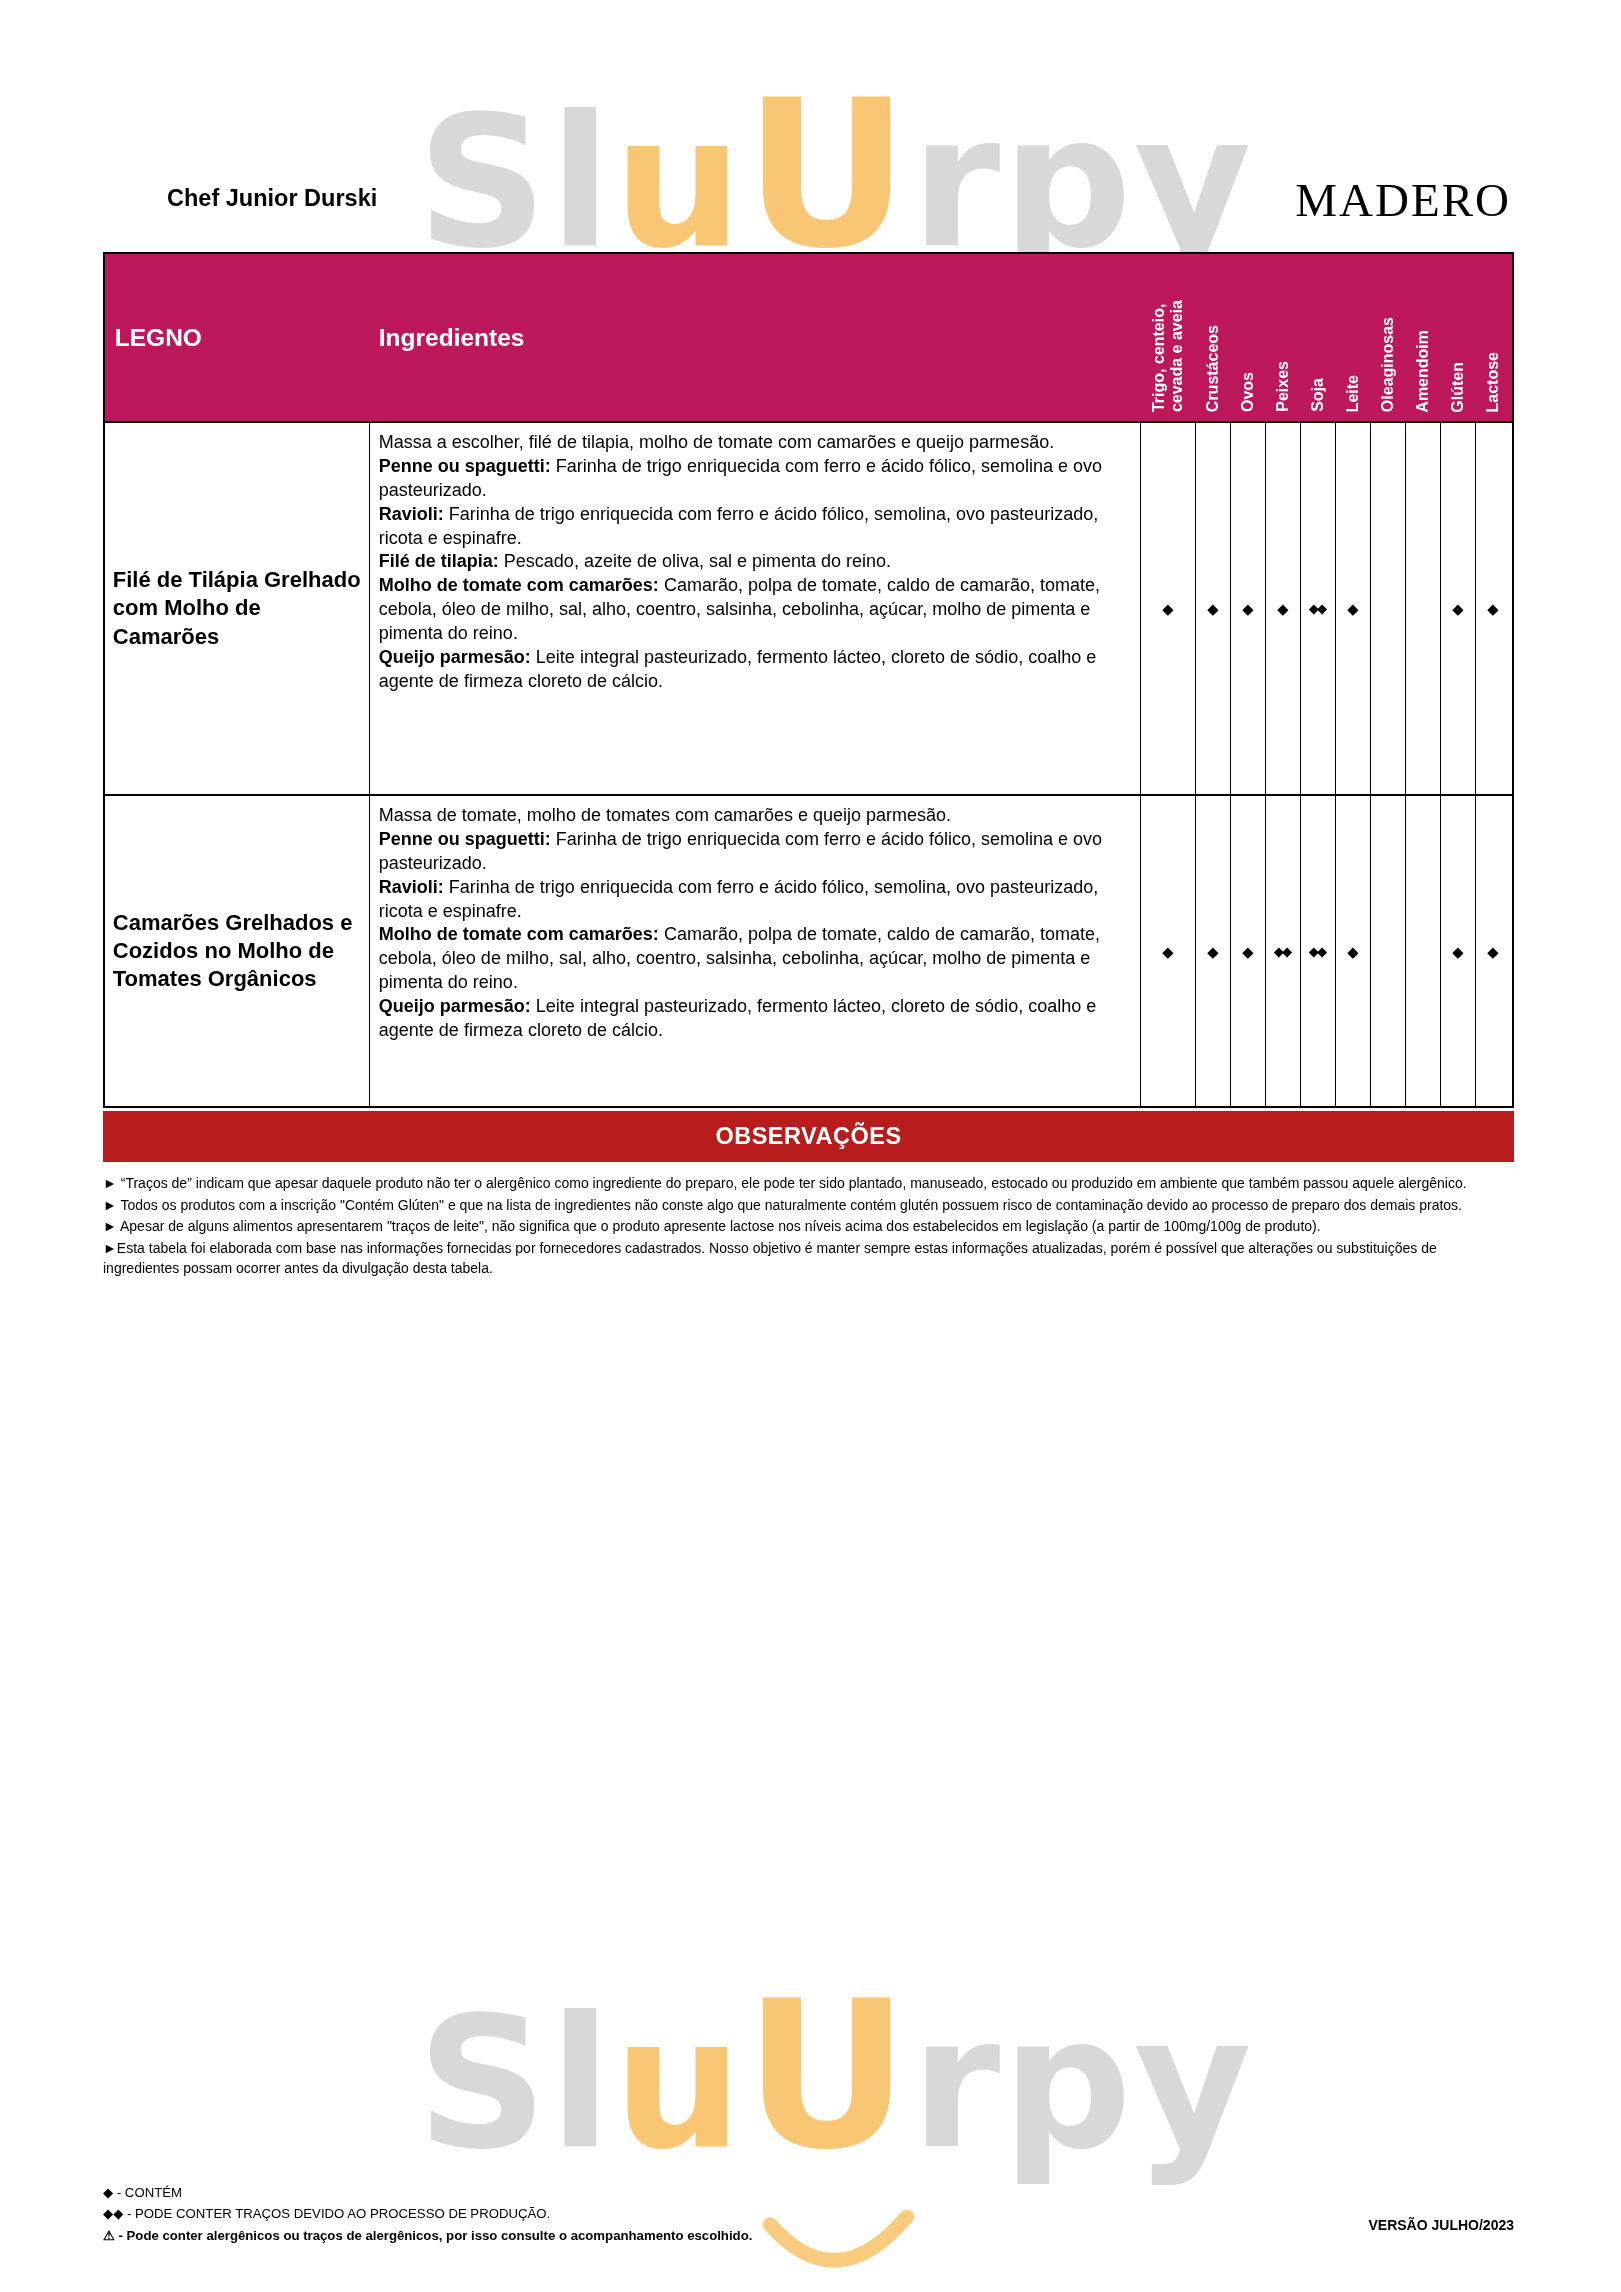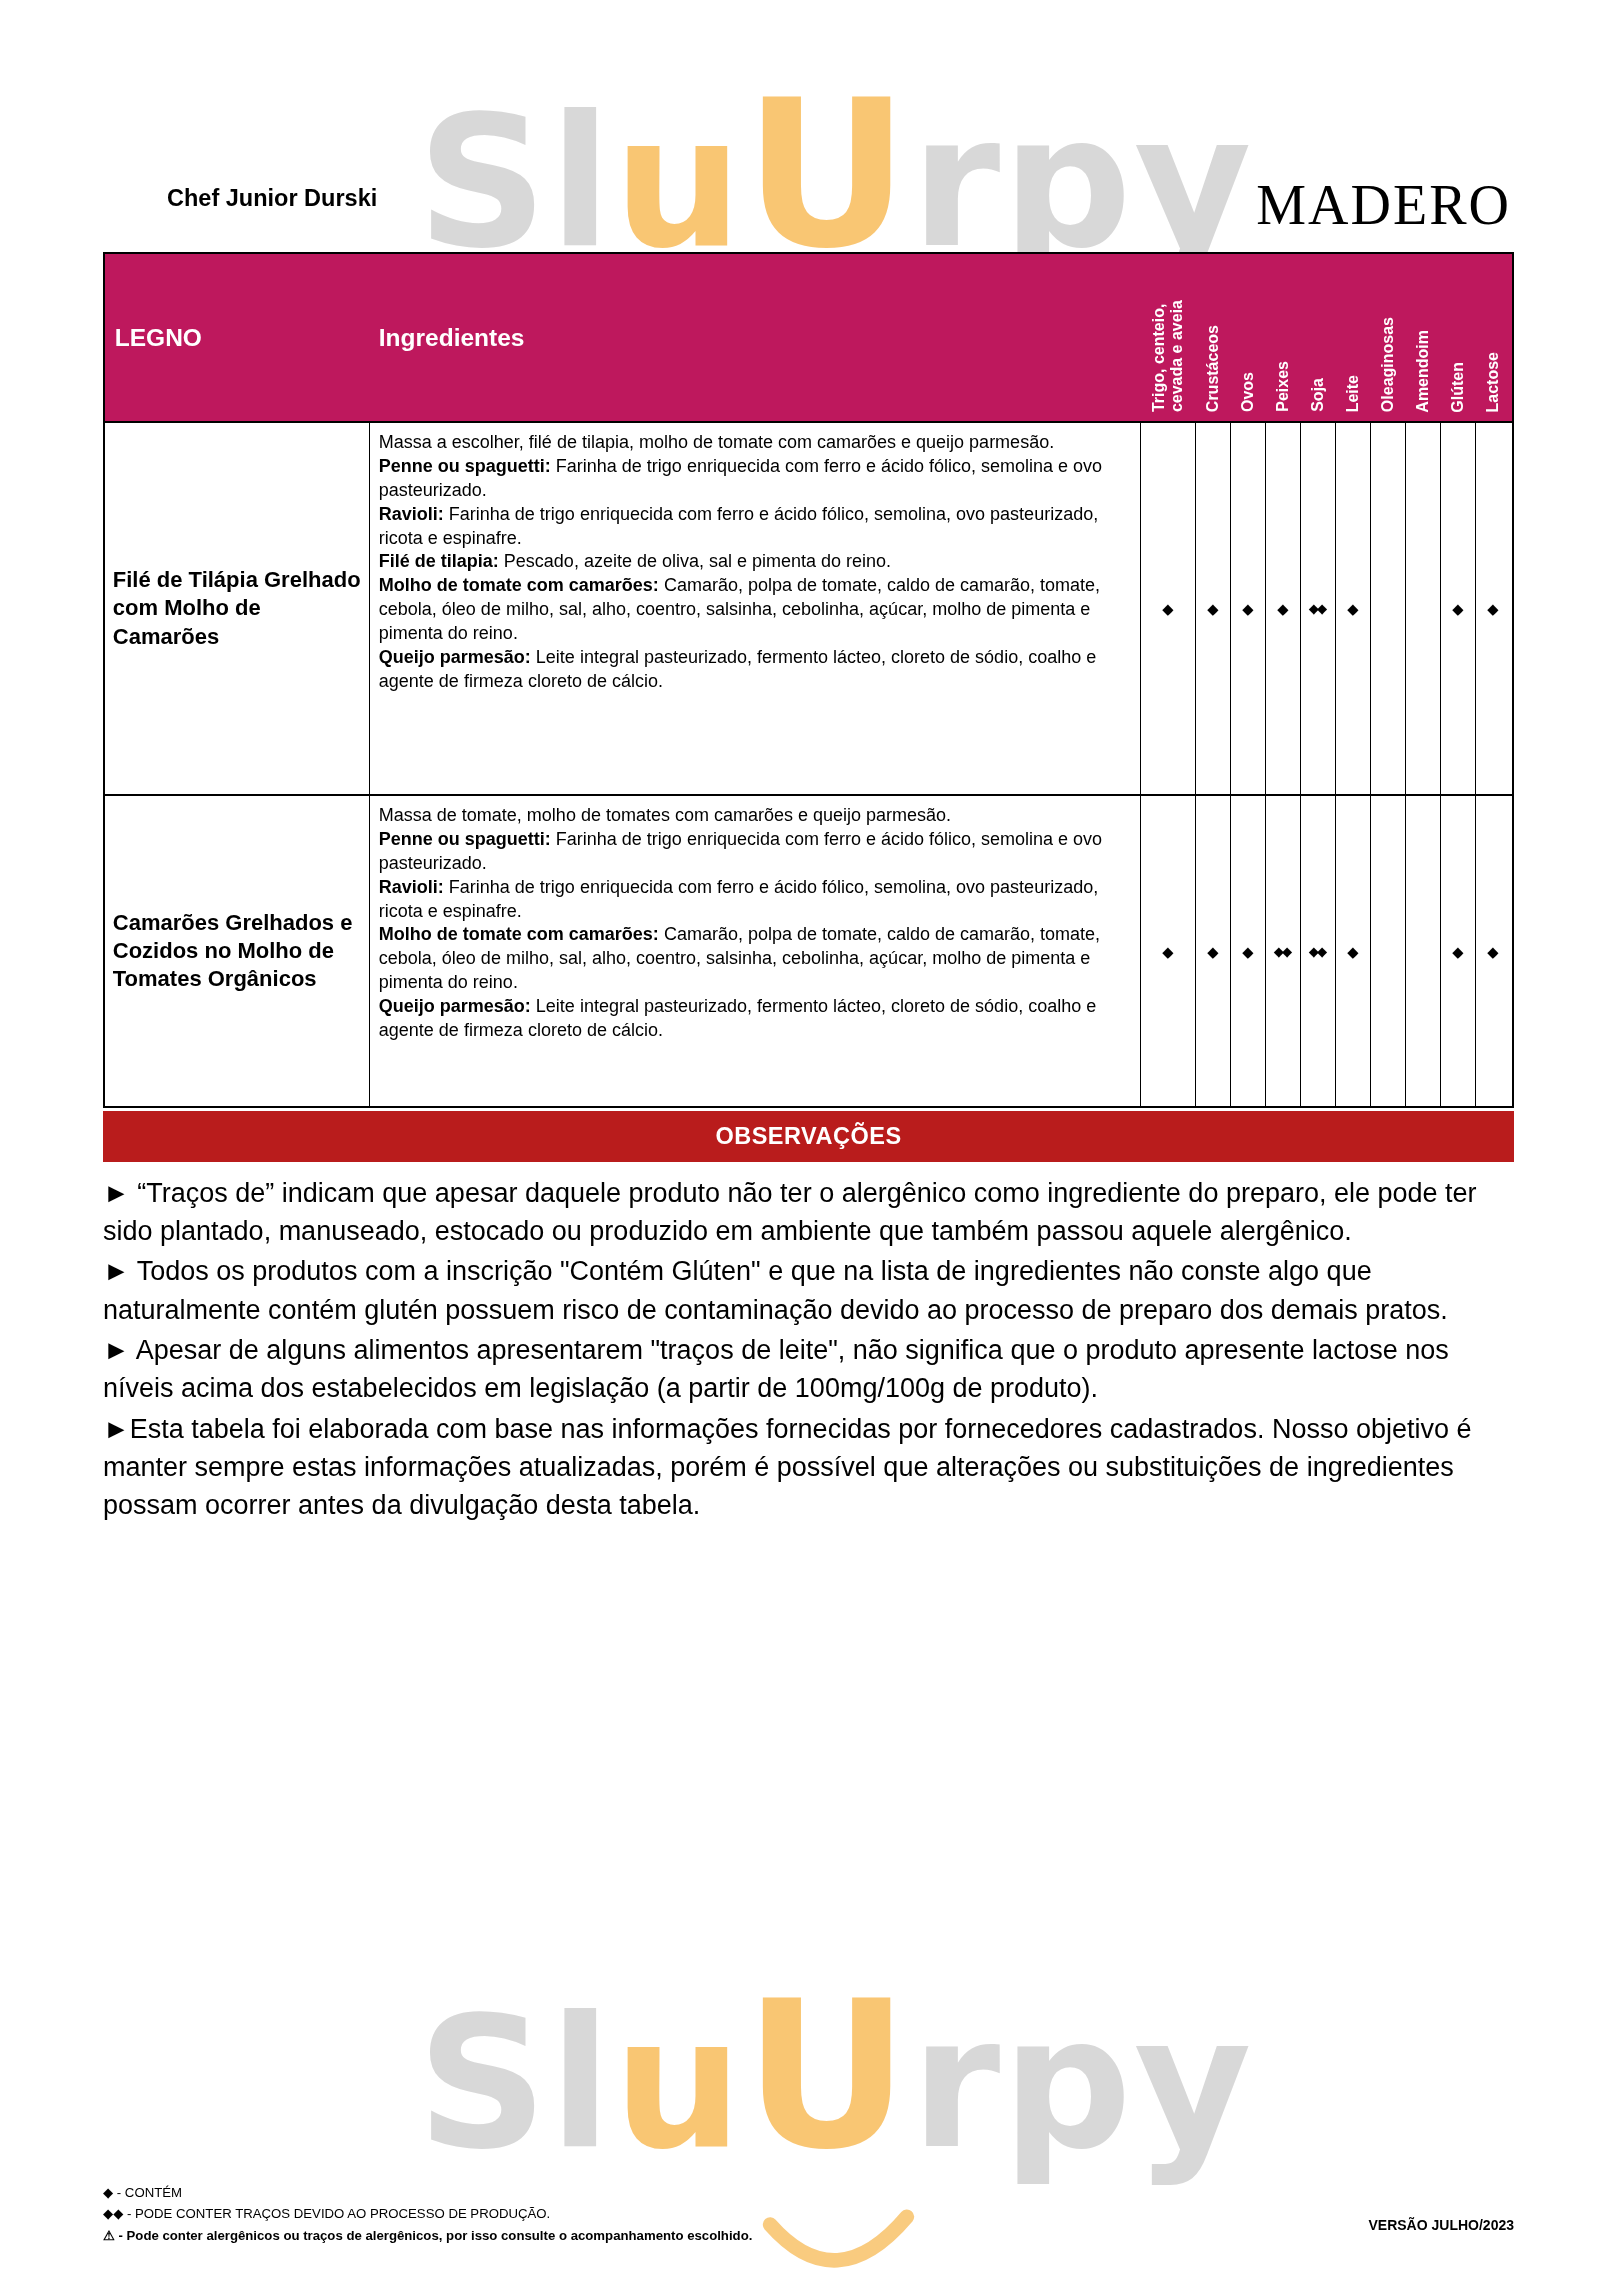--- a/index.html
+++ b/index.html
@@ -18,21 +18,21 @@
   .wm .o { color:rgba(244,152,0,0.55); }
   .wm .o2 { font-size:1.12em; }
   .wm-top { top:57px; left:417px; }
   .wm-bottom { top:1958px; left:417px; }
   .wm-swoosh { position:absolute; z-index:1; pointer-events:none; }
 
   
   .doc-header { position:absolute; z-index:2; top:0; left:0; width:100%; height:245px; }
   .chef { position:absolute; left:167px; top:185px; font-size:23.5px; font-weight:bold; }
   .doc-title { position:absolute; left:880px; top:175px; transform:translateX(-50%); font-size:36px; font-weight:bold; }
-  .brand { position:absolute; right:110px; top:173px; font-family:"Liberation Serif", serif; font-size:56px; letter-spacing:2px; }
+  .brand { position:absolute; right:110px; top:173px; font-family:"Liberation Serif", serif; font-size:47px; letter-spacing:2px; }
 
   
   .content { position:absolute; z-index:2; left:103px; top:252px; width:1411px; }
   .tbl { border:2px solid #000; }
   .tbl-header {
     display:grid; grid-template-columns:264px 771px 55px repeat(9, 35px);
     height:167px; background:#be185d; color:#fff;
   }
   .corner-cell, .ing-hdr-cell { display:flex; align-items:center; padding-left:9.8px; font-size:24.5px; font-weight:bold; }
   .ah-cell { display:flex; justify-content:center; align-items:flex-end; padding-bottom:8.8px; overflow:hidden; }
@@ -51,21 +51,21 @@
   .ing-cell { padding:7.8px 9.8px 7.8px 8.8px; font-size:18px; line-height:1.33; }
   .mark-cell { display:flex; align-items:center; justify-content:center; font-size:14.7px; }
   .mark-cell.dbl { font-size:13.2px; letter-spacing:-2px; text-indent:-2px; }
 
   
   .obs-bar {
     margin-top:2.9px; height:51px; background:#b91c1c; color:#fff;
     display:flex; align-items:center; justify-content:center;
     font-weight:bold; font-size:23.5px; letter-spacing:0.5px;
   }
-  .obs-list { margin-top:11.8px; font-size:27px; line-height:1.42; }
+  .obs-list { margin-top:11.8px; font-size:14px; line-height:1.42; }
   .obs-item { margin-top:2px; }
 
   
   .legend { position:absolute; z-index:2; left:103px; top:2182px; font-size:13.2px; line-height:1.62; }
   .legend .legend-line:nth-child(3) { font-weight:bold; }
   .version { position:absolute; z-index:2; right:107px; top:2217px; font-size:14px; font-weight:bold; }
 </style>
 </head>
 <body>
 

